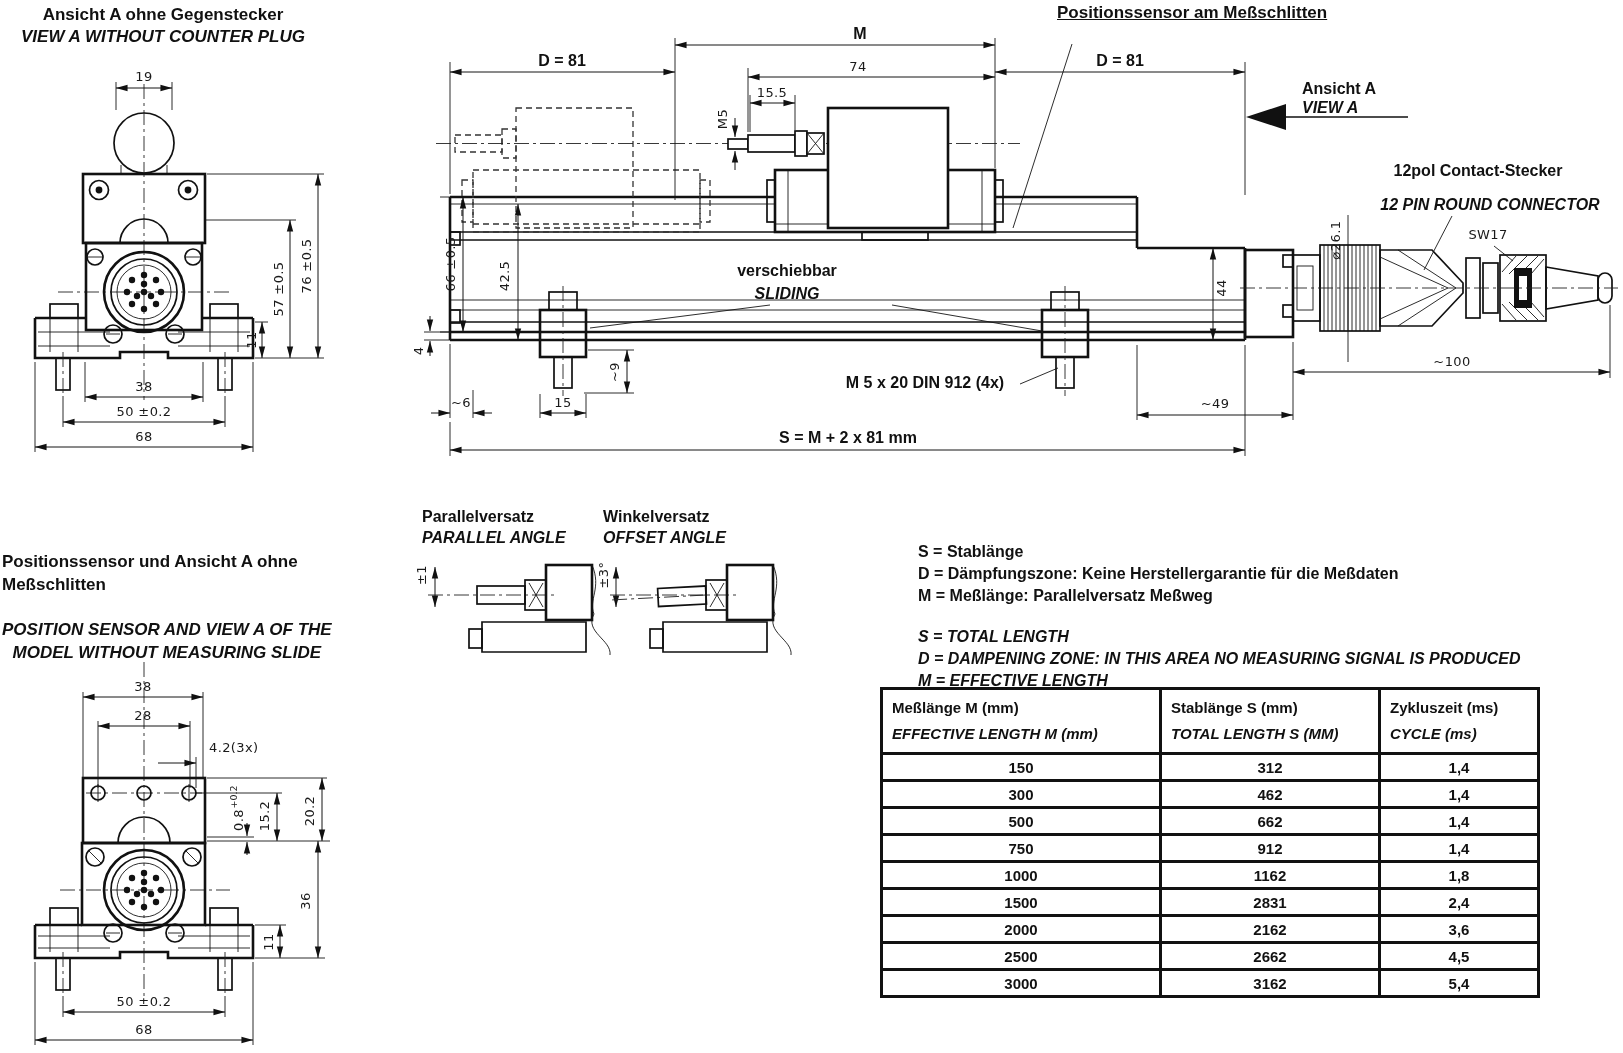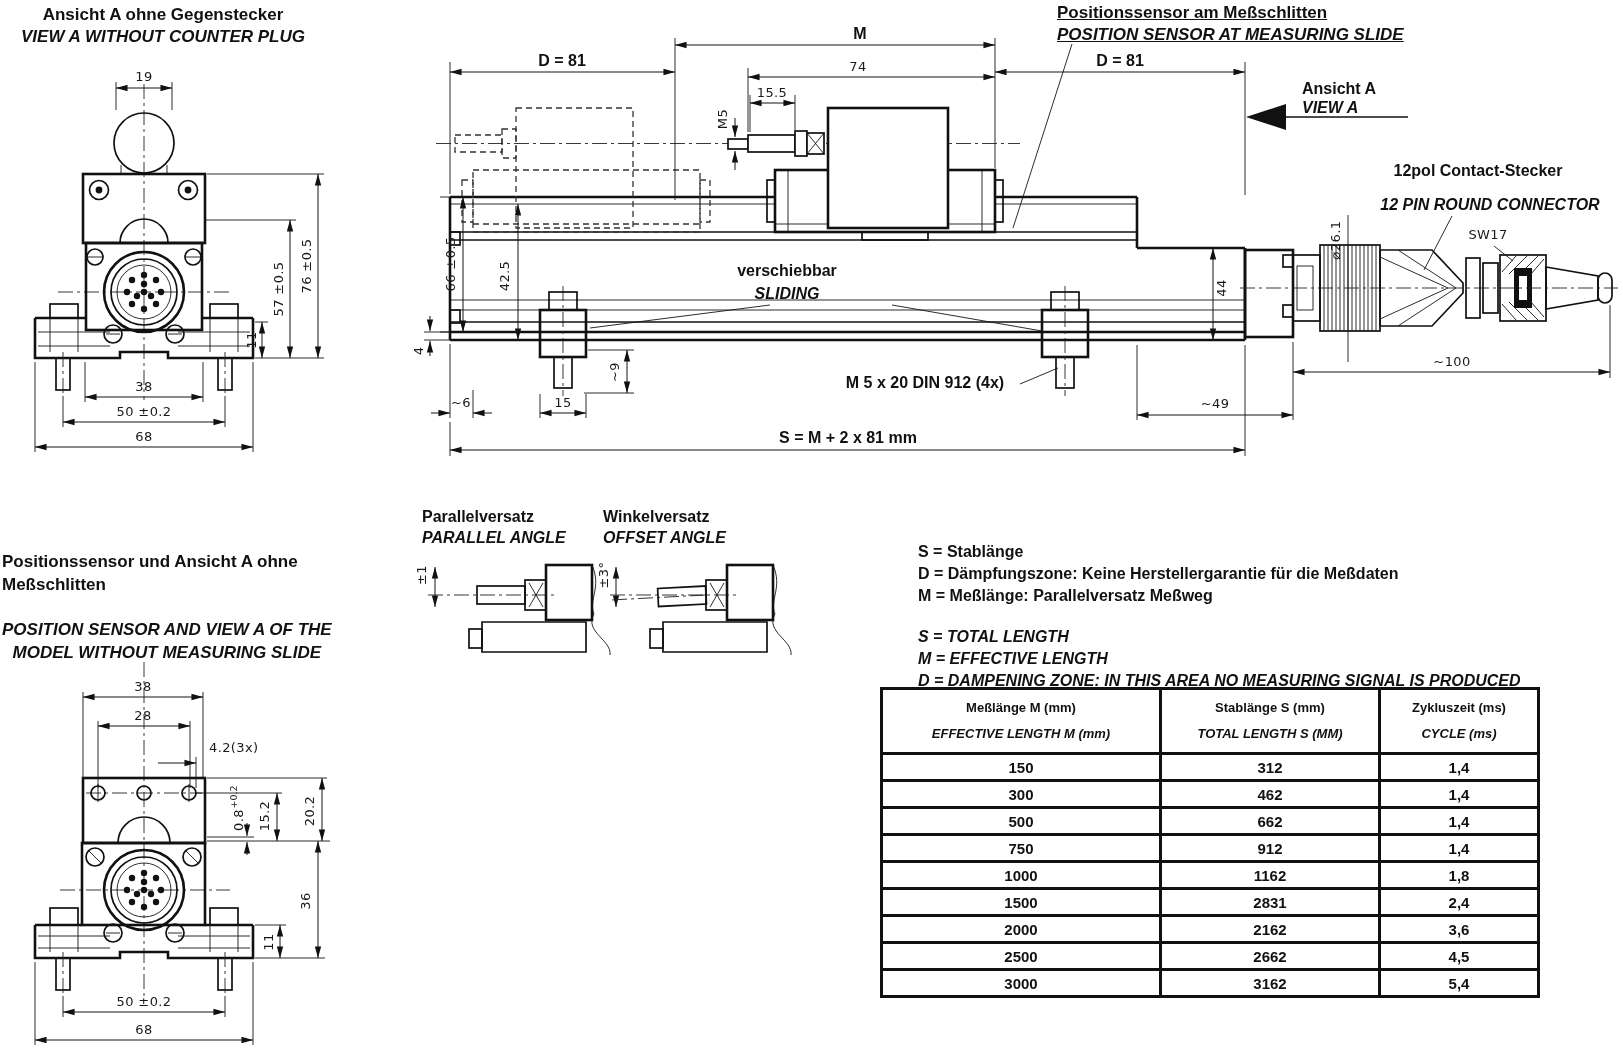--- a/index.html
+++ b/index.html
@@ -24,21 +24,21 @@
   .mid{text-anchor:middle;}
   
   .tblock{position:absolute;line-height:22px;font-size:17px;font-weight:bold;white-space:nowrap;}
   .tblock .it{font-style:italic;text-align:center;}
   .legend{position:absolute;left:918px;top:505px;font-size:16px;font-weight:bold;line-height:22px;white-space:nowrap;margin-top:36px;}
   .legend .en{margin-top:19px;font-style:italic;}
   
   .tbl-wrap{position:absolute;left:880px;top:687px;}
   table.spec{border-collapse:collapse;background:#fff;}
   table.spec th,table.spec td{border:3px solid #111;font-family:"Liberation Sans",sans-serif;}
-  table.spec th{padding:5px 9px;text-align:center;vertical-align:top;font-size:13px;font-weight:bold;line-height:26px;margin-top:21px;}
+  table.spec th{padding:5px 9px;text-align:left;vertical-align:top;font-size:15px;font-weight:bold;line-height:26px;margin-top:21px;}
   table.spec th .it{font-style:italic;}
   table.spec td{height:24px;padding:0 6px;text-align:center;font-size:15px;font-weight:bold;}
   .c1{width:258px;}.c2{width:198px;}.c3{width:138px;}
 </style>
 </head>
 <body>
 
 <div class="stage">
 
 <svg width="1623" height="1053" viewBox="0 0 1623 1053">
@@ -482,43 +482,42 @@
   </g>
 </svg>
 
 <div class="tblock" style="left:8px;top:4px;width:310px;text-align:center;">
   <div>Ansicht A ohne Gegenstecker</div>
   <div class="it">VIEW A WITHOUT COUNTER PLUG</div>
 </div>
 
 <div class="tblock" style="left:1057px;top:2px;text-decoration:underline;">
   <div>Positionssensor am Meßschlitten</div>
-  <div class="it">POSITION SENSOR AT MEASURING SLIDE</div>
 </div>
 
 <div class="tblock" style="left:422px;top:506px;font-size:16px;line-height:21px;">
   <div>Parallelversatz</div>
   <div class="it">PARALLEL ANGLE</div>
 </div>
 
 <div class="tblock" style="left:603px;top:506px;font-size:16px;line-height:21px;">
   <div>Winkelversatz</div>
   <div class="it">OFFSET ANGLE</div>
 </div>
 
 <div class="legend">
   <div class="de">
     <div>S = Stablänge</div>
     <div>D = Dämpfungszone: Keine Herstellergarantie für die Meßdaten</div>
     <div>M = Meßlänge: Parallelversatz Meßweg</div>
   </div>
   <div class="en">
     <div>S = TOTAL LENGTH</div>
+    <div>D = DAMPENING ZONE: IN THIS AREA NO MEASURING SIGNAL IS PRODUCED</div>
     <div>M = EFFECTIVE LENGTH</div>
-    <div>D = DAMPENING ZONE: IN THIS AREA NO MEASURING SIGNAL IS PRODUCED</div>
   </div>
 </div>
 
 <div class="tblock" style="left:2px;top:550px;line-height:23px;">
   <div>Positionssensor und Ansicht A ohne</div>
   <div>Meßschlitten</div>
   <div class="it" style="margin-top:22px;">POSITION SENSOR AND VIEW A OF THE</div>
   <div class="it">MODEL WITHOUT MEASURING SLIDE</div>
 </div>
 

